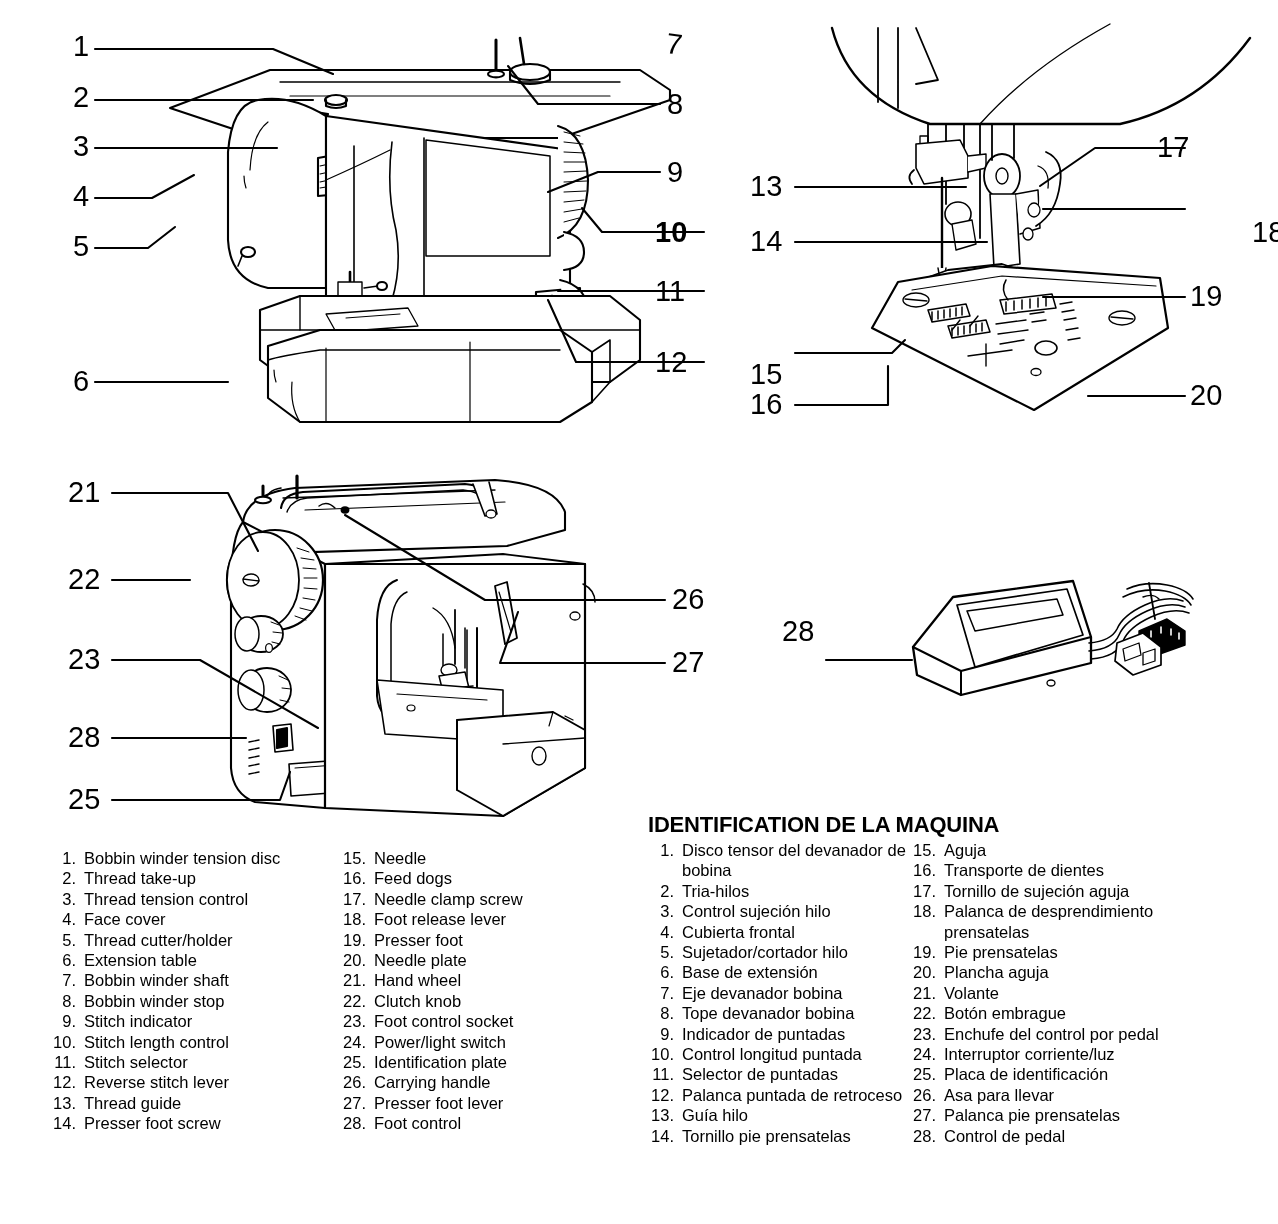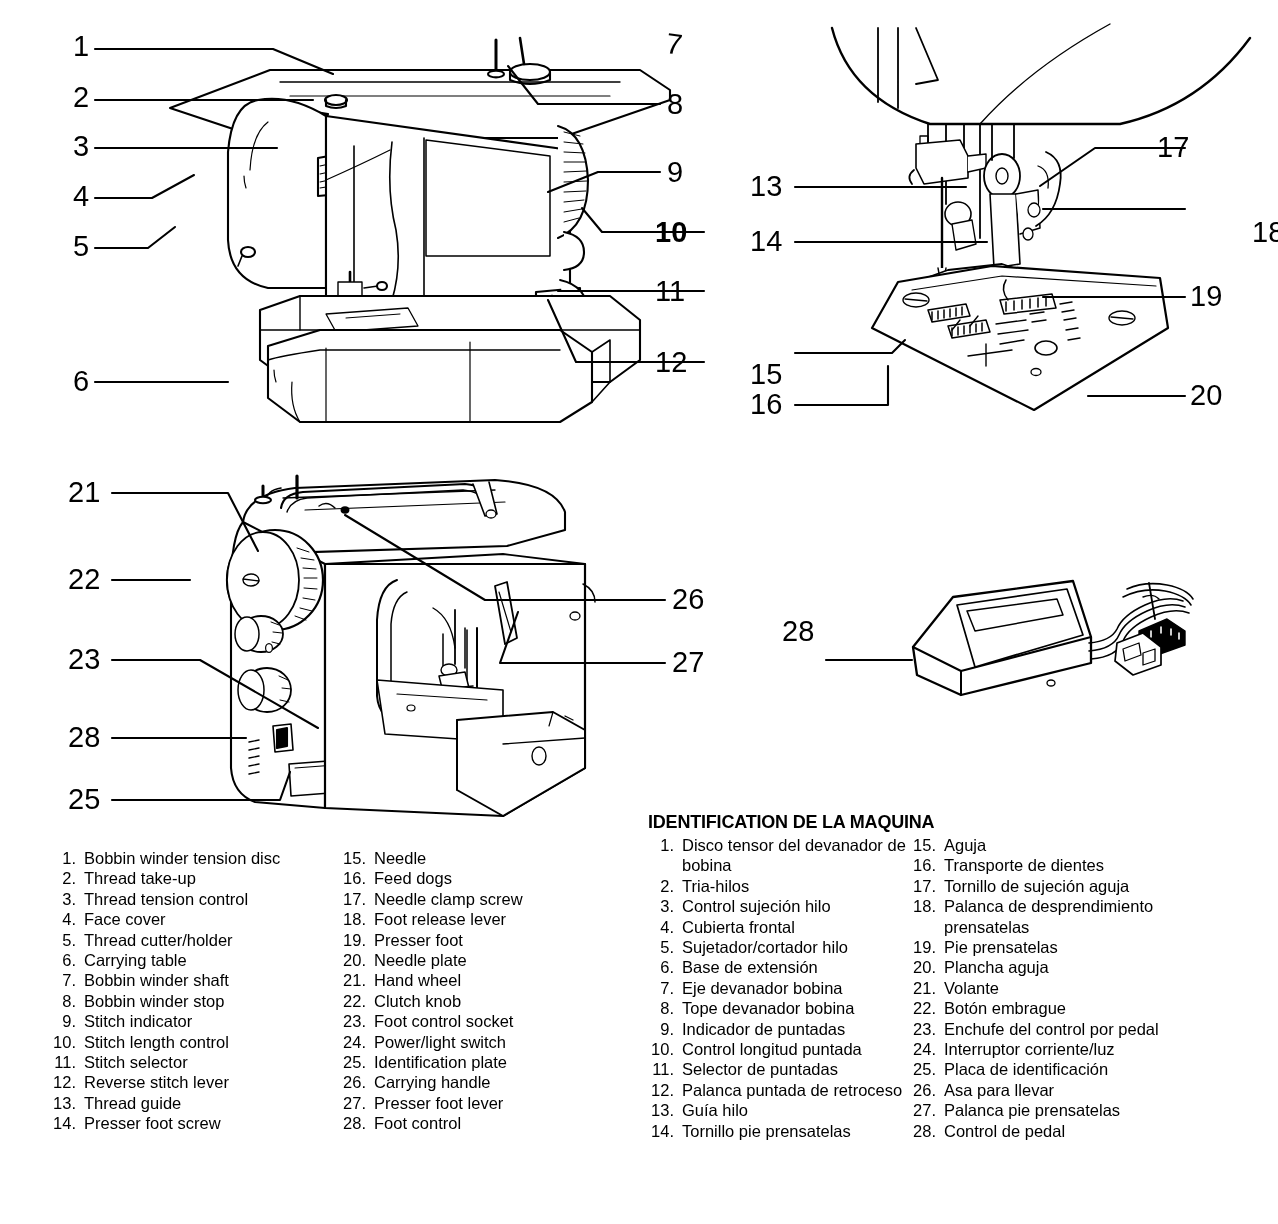--- a/index.html
+++ b/index.html
@@ -10,21 +10,21 @@
   
   .cnum{position:absolute;font-family:"Liberation Sans",sans-serif;
         font-size:29px;font-weight:400;line-height:1;color:#000;letter-spacing:0px;}
 
   
   .dg{position:absolute;}
   .dg svg{display:block;overflow:visible;}
 
   
   .listblock{position:absolute;}
-  .lhead{font-size:18px;font-weight:bold;letter-spacing:-0.2px;
+  .lhead{font-size:22px;font-weight:bold;letter-spacing:-0.2px;
          font-family:"Liberation Sans",sans-serif;margin:0 0 2px 0;white-space:nowrap;}
   .lcols{display:flex;}
   .lcol{display:flex;flex-direction:column;}
   .li{display:flex;font-size:16.5px;line-height:20.4px;white-space:nowrap;}
   .li .n{width:26px;text-align:right;flex:0 0 26px;}
   .li .t{padding-left:8px;white-space:normal;}
   .es .li{font-size:16.5px;line-height:20.4px;}
   .es .li .t{white-space:normal;}
 </style>
 </head>
@@ -380,21 +380,21 @@
           <div class="li">
             <span class="n">4.</span>
             <span class="t">Face cover</span>
           </div>
           <div class="li">
             <span class="n">5.</span>
             <span class="t">Thread cutter/holder</span>
           </div>
           <div class="li">
             <span class="n">6.</span>
-            <span class="t">Carrying table</span>
+            <span class="t">Extension table</span>
           </div>
           <div class="li">
             <span class="n">7.</span>
             <span class="t">Bobbin winder shaft</span>
           </div>
           <div class="li">
             <span class="n">8.</span>
             <span class="t">Bobbin winder stop</span>
           </div>
           <div class="li">

